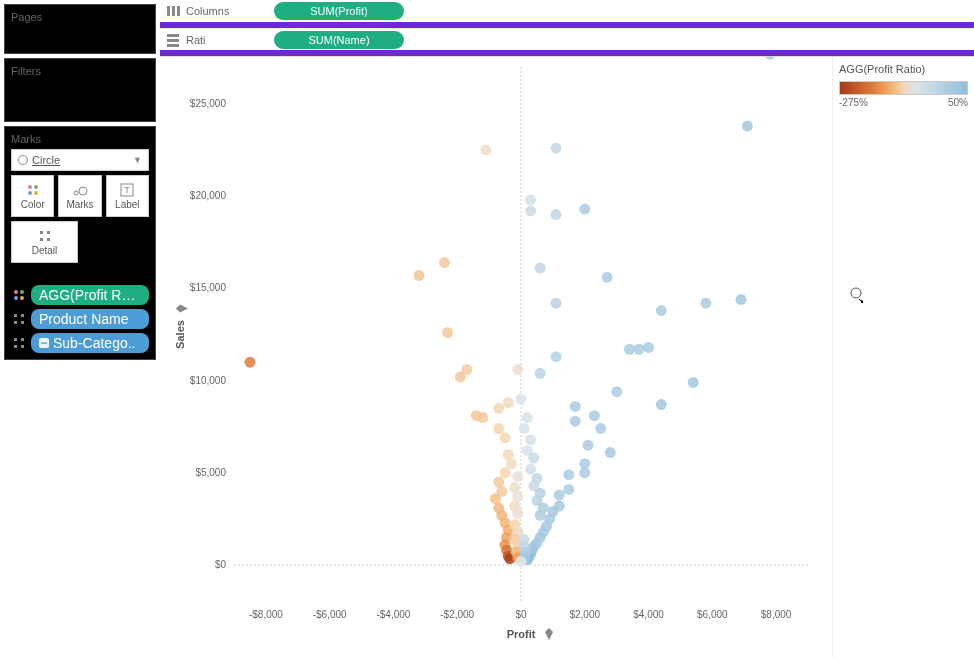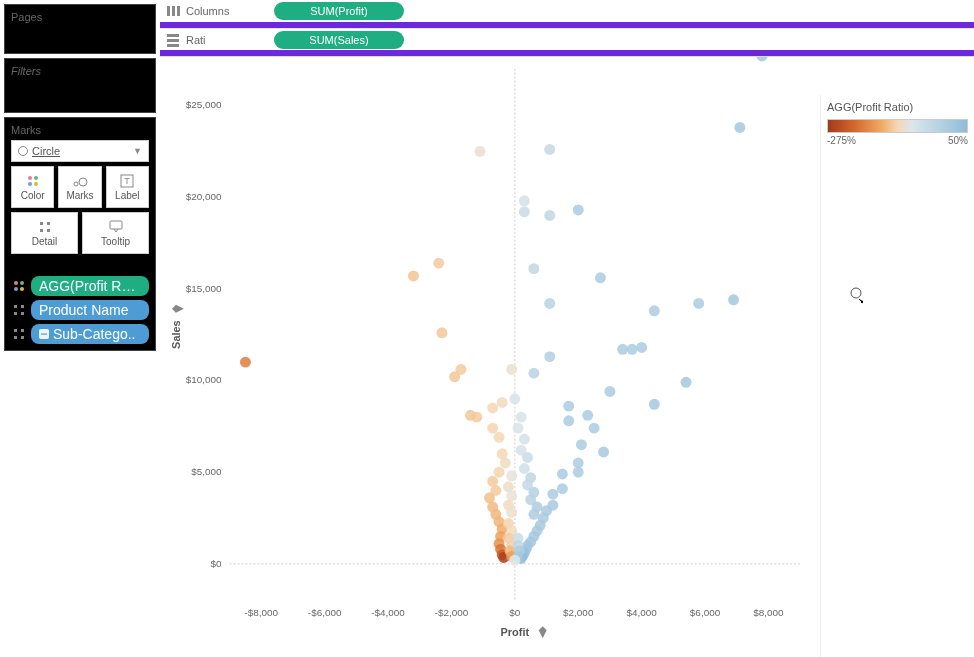--- a/index.html
+++ b/index.html
@@ -19,21 +19,21 @@
     border: 1px solid #404040;
     background: #000000;
     padding: 6px;
   }
   .panel-title {
     font-size: 11px;
     color: #666;
     margin-bottom: 4px;
   }
   .pages { height: 50px; }
-  .filters { height: 55px; font-style: italic; }
+  .filters { height: 64px; }
   .marks { }
   .mark-select {
     border: 1px solid #ccc;
     padding: 3px 6px;
     background: #fff;
     display: flex;
     align-items: center;
     justify-content: space-between;
     margin-bottom: 4px;
     height: 22px;
@@ -103,25 +103,24 @@
     border-radius: 11px;
     padding: 3px 14px;
     font-size: 11px;
     min-width: 130px;
     text-align: center;
   }
   .viz-area { flex: 1; display: flex; }
   .chart-pane { flex: 1; position: relative; padding: 8px 8px 8px 0; }
   svg.chart { position: absolute; left: 0; top: 0; width: 100%; height: 100%; }
   .legend-pane {
-    width: 154px;
+    width: 142px;
     flex-shrink: 0;
     border-left: 1px solid #eee;
     padding: 6px;
-    margin-top: 38px;
   }
   .legend-title { font-size: 11px; color: #555; margin-bottom: 6px; }
   .gradient {
     height: 14px;
     background: linear-gradient(to right, #a23b1a 0%, #d66a2e 20%, #f0a860 38%, #f5d7b4 50%, #dce6ea 60%, #b7d2e3 80%, #8fbcd9 100%);
     border: 1px solid #ccc;
   }
   .legend-ends { display: flex; justify-content: space-between; font-size: 10px; color: #666; margin-top: 2px; }
   .tick-label { font-size: 10px; fill: #666; }
   .zero-line { stroke: #cfcfcf; stroke-dasharray: 2 2; }
@@ -183,27 +182,20 @@
       <div class="mark-grid2">
         <div class="mark-cell">
           <svg width="14" height="14">
               <rect x="2" y="2" width="3" height="3" fill="#888"></rect>
               <rect x="9" y="2" width="3" height="3" fill="#888"></rect>
               <rect x="2" y="9" width="3" height="3" fill="#888"></rect>
               <rect x="9" y="9" width="3" height="3" fill="#888"></rect>
             </svg>
           <span>Detail</span>
         </div>
-        <div class="mark-cell">
-          <svg width="14" height="14">
-              <rect x="1" y="1" width="12" height="8" rx="1" fill="none" stroke="#888"></rect>
-              <path d="M5,9 L7,12 L9,9" fill="none" stroke="#888"></path>
-            </svg>
-          <span>Tooltip</span>
-        </div>
       </div>
 
       <div class="pill-row">
         <span class="pill-icon">
           <svg width="14" height="14">
               <circle cx="4" cy="4" r="2" fill="#e27ba0"></circle>
               <circle cx="10" cy="4" r="2" fill="#6fb36f"></circle>
               <circle cx="4" cy="10" r="2" fill="#6fa0d6"></circle>
               <circle cx="10" cy="10" r="2" fill="#e2b24a"></circle>
             </svg>
@@ -256,21 +248,21 @@
       </div>
       <div class="shelf">
         <span class="shelf-label">
           <svg width="14" height="14">
               <rect x="1" y="1" width="12" height="3" fill="#888"></rect>
               <rect x="1" y="6" width="12" height="3" fill="#888"></rect>
               <rect x="1" y="11" width="12" height="3" fill="#888"></rect>
             </svg>
           <span>Rati</span>
         </span>
-        <span class="shelf-pill">SUM(Sales)</span>
+        <span class="shelf-pill">SUM(Name)</span>
       </div>
     </div>
 
     <div class="viz-area">
       <div class="chart-pane">
         <svg class="chart" id="chart-svg" viewBox="0 0 664 600">
             <line x1="357" y1="10" x2="357" y2="545" class="zero-line"></line>
             <line x1="70" y1="508.1034482758621" x2="644" y2="508.1034482758621" class="zero-line"></line>
             <text x="62" y="511.1034482758621" text-anchor="end" class="tick-label">$0</text>
             <text x="62" y="418.8620689655172" text-anchor="end" class="tick-label">$5,000</text>

